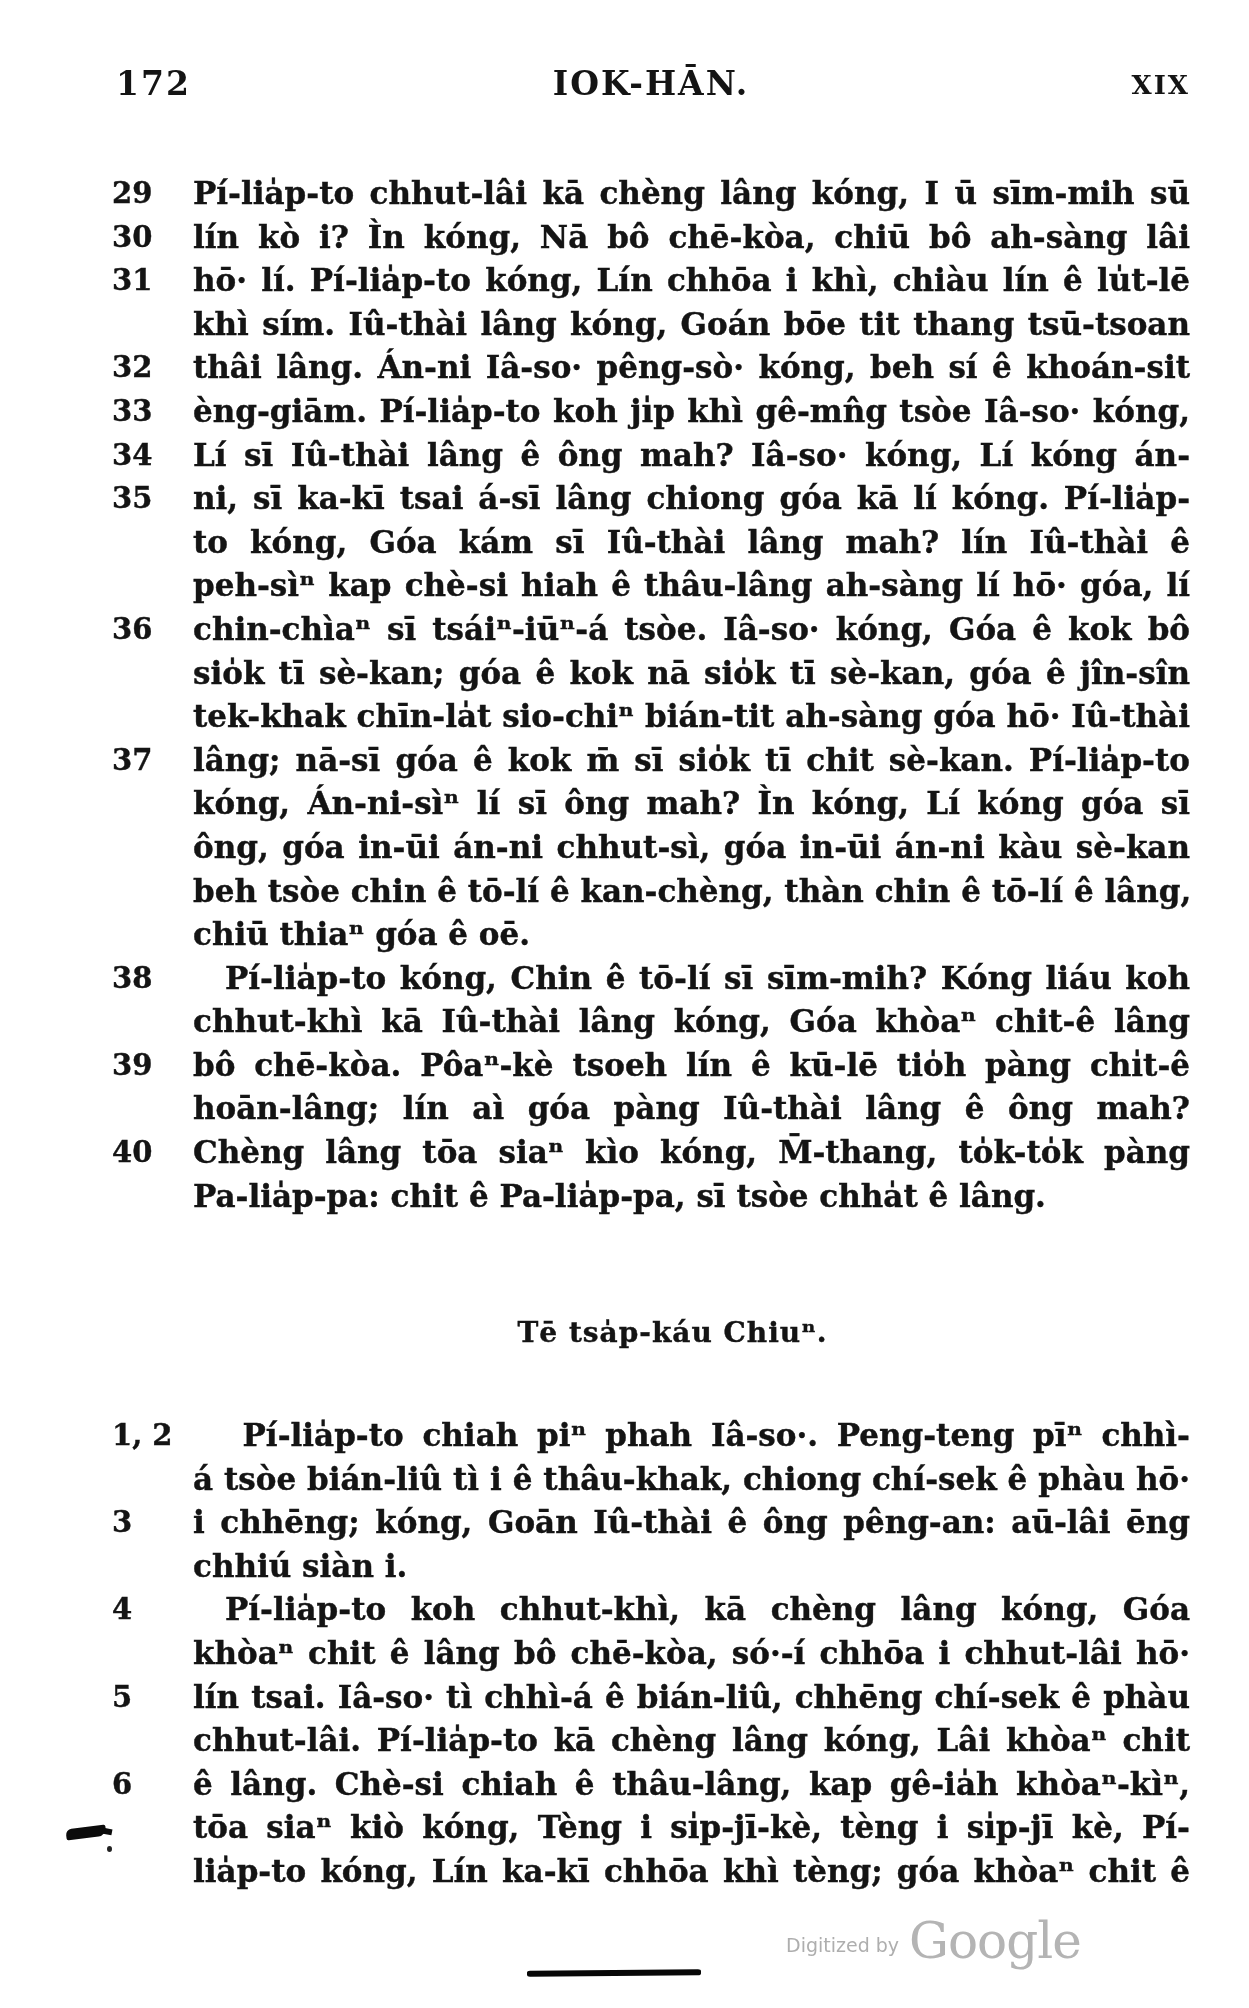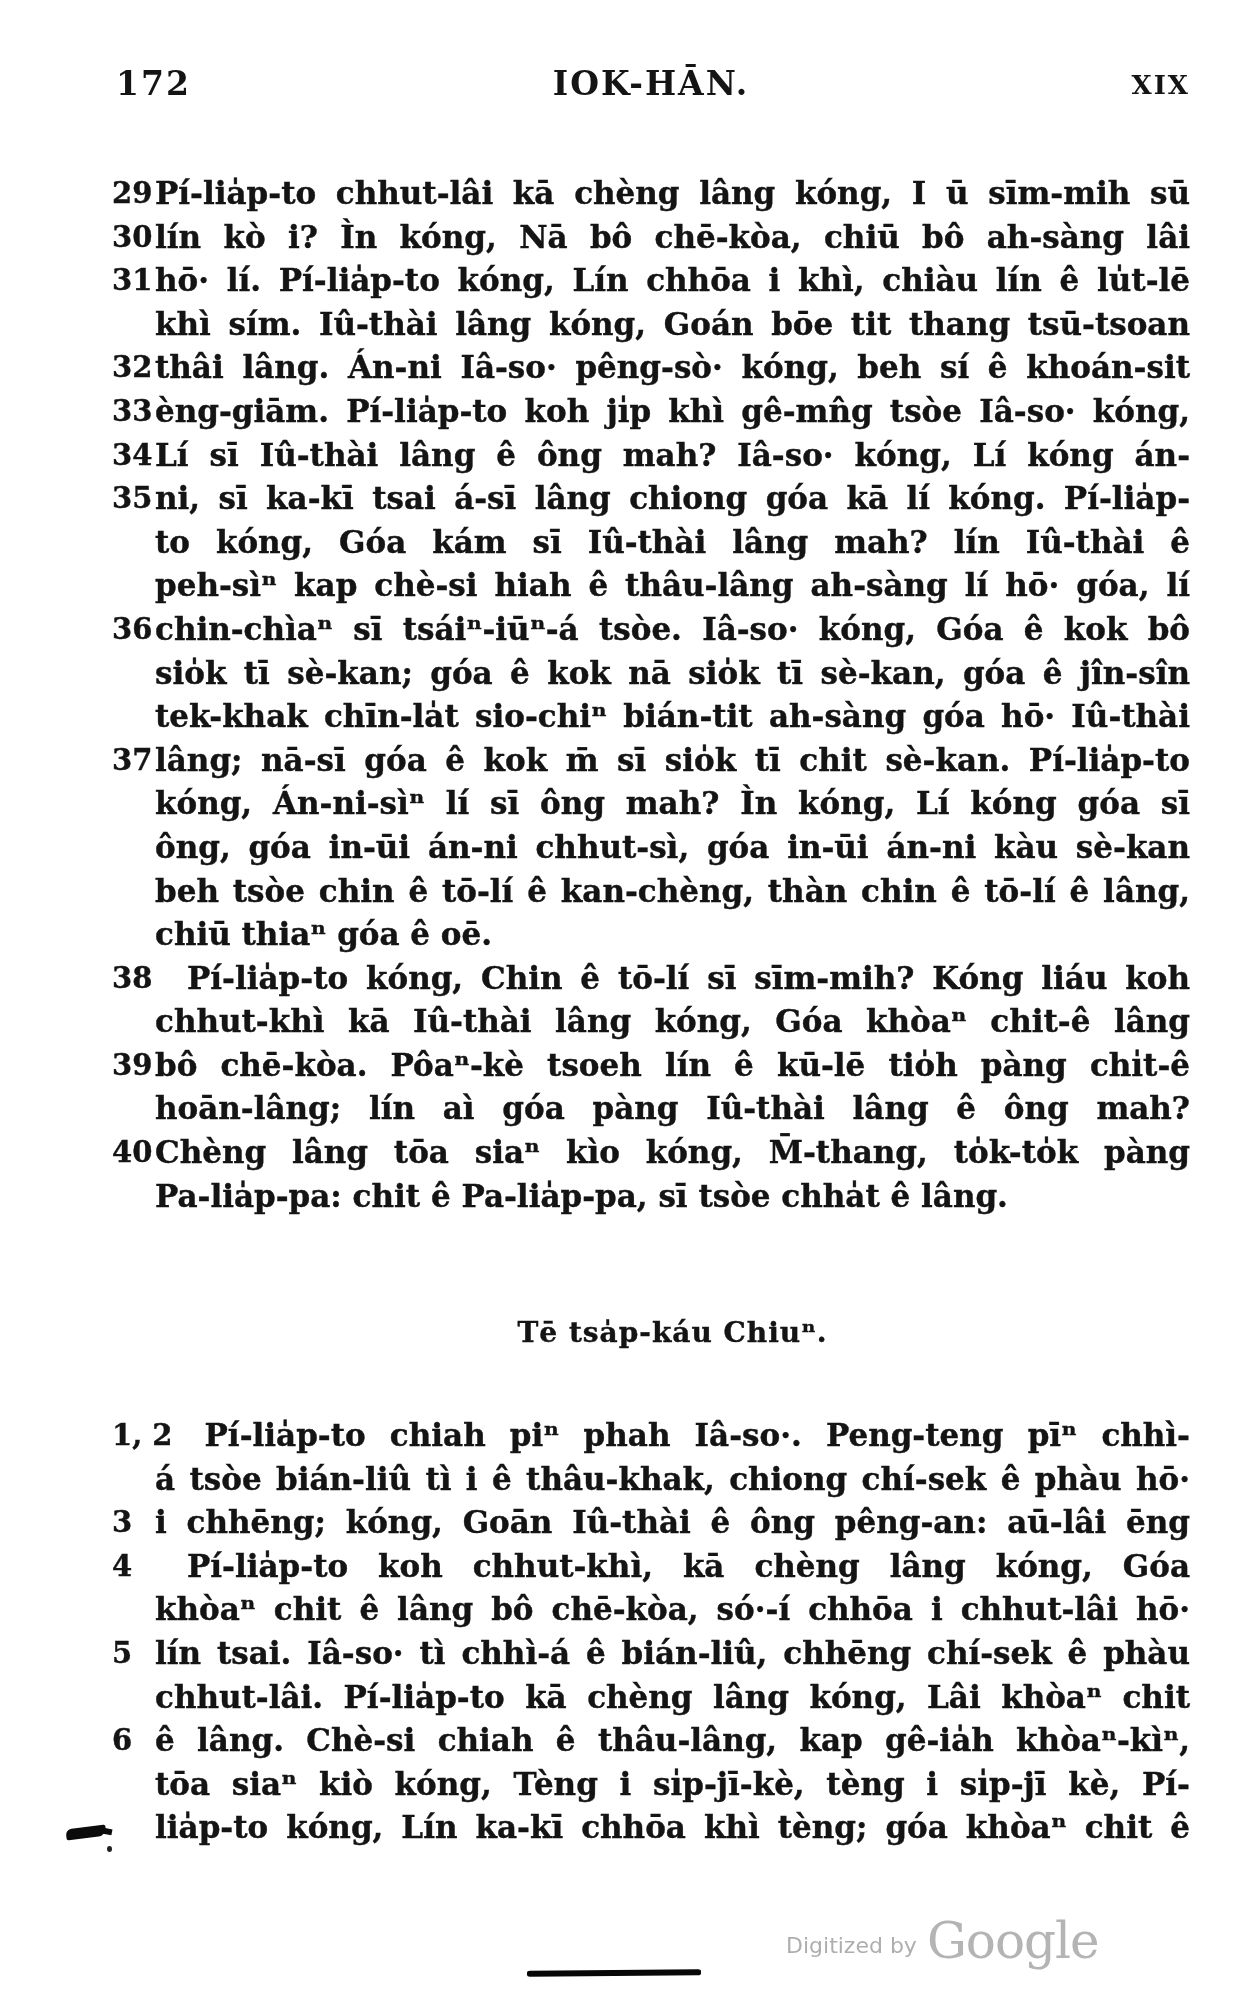--- a/index.html
+++ b/index.html
@@ -28,21 +28,21 @@
     font-size:26px;font-weight:700;letter-spacing:2px;
   }
   
   .text-block{
     position:absolute;left:112px;width:1078px;
   }
   #ch18{top:172px;}
   #ch19{top:1414px;}
   .line{
     display:flex;height:43.6px;
-    font-size:31px;line-height:43.6px;font-weight:700;
+    font-size:31px;line-height:43.6px;font-weight:700;gap:38px;
     -webkit-text-stroke:0.4px currentColor;
   }
   .vnum{
     flex:0 0 43px;white-space:nowrap;overflow:visible;
     font-size:29px;
   }
   .ltext{
     flex:1;min-width:0;
     text-align:justify;text-align-last:justify;
     white-space:nowrap;
@@ -76,21 +76,21 @@
     transform:rotate(-0.5deg);
   }
   
   .watermark{
     position:absolute;left:786px;top:1912px;
     display:flex;align-items:center;gap:10px;
     user-select:none;
   }
   .digitized-by{
     font-family:"DejaVu Sans","Liberation Sans",sans-serif;
-    font-size:22px;color:#aeaeae;font-weight:400;
+    font-size:19px;color:#aeaeae;font-weight:400;
     padding-top:8px;
   }
   .google-logo{
     font-family:"DejaVu Serif","Liberation Serif",serif;
     font-size:50px;color:#b4b4b4;font-weight:400;letter-spacing:-1px;
   }
 </style>
 </head>
 <body>
 
@@ -235,20 +235,24 @@
   <div class="line">
     <span class="vnum"></span>
     <span class="ltext">á tsòe bián-liû tì i ê thâu-khak, chiong chí-sek ê phàu hō·</span>
   </div>
 
   <div class="line">
     <span class="vnum">3</span>
     <span class="ltext">i chhēng; kóng, Goān Iû-thài ê ông pêng-an: aū-lâi ēng</span>
   </div>
 
+  <div class="line">
+    <span class="vnum"></span>
+    <span class="ltext short">chhiú siàn i.</span>
+  </div>
 
   <div class="line">
     <span class="vnum">4</span>
     <span class="ltext para">Pí-lia̍p-to koh chhut-khì, kā chèng lâng kóng, Góa</span>
   </div>
 
   <div class="line">
     <span class="vnum"></span>
     <span class="ltext">khòaⁿ chit ê lâng bô chē-kòa, só·-í chhōa i chhut-lâi hō·</span>
   </div>

